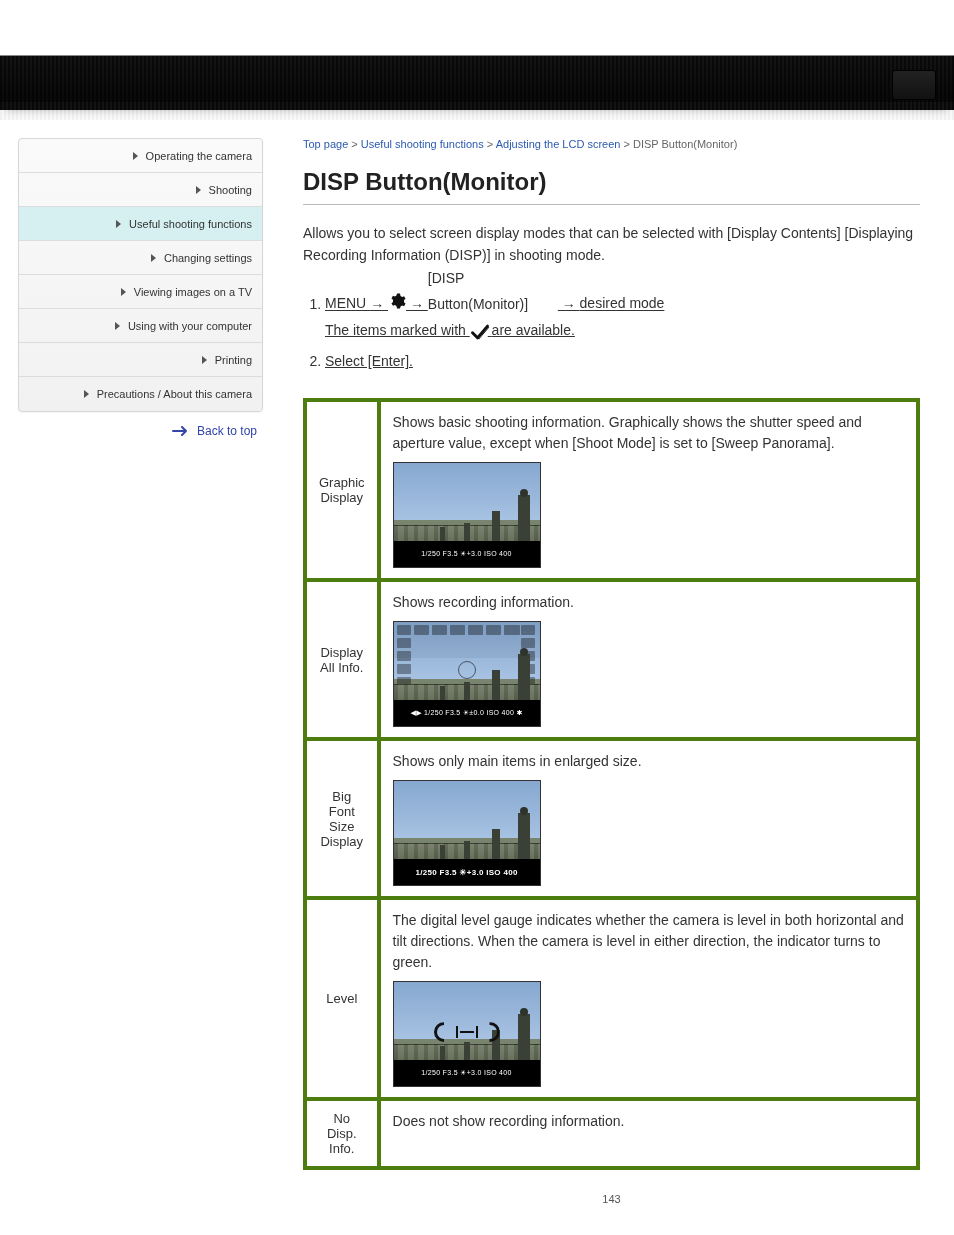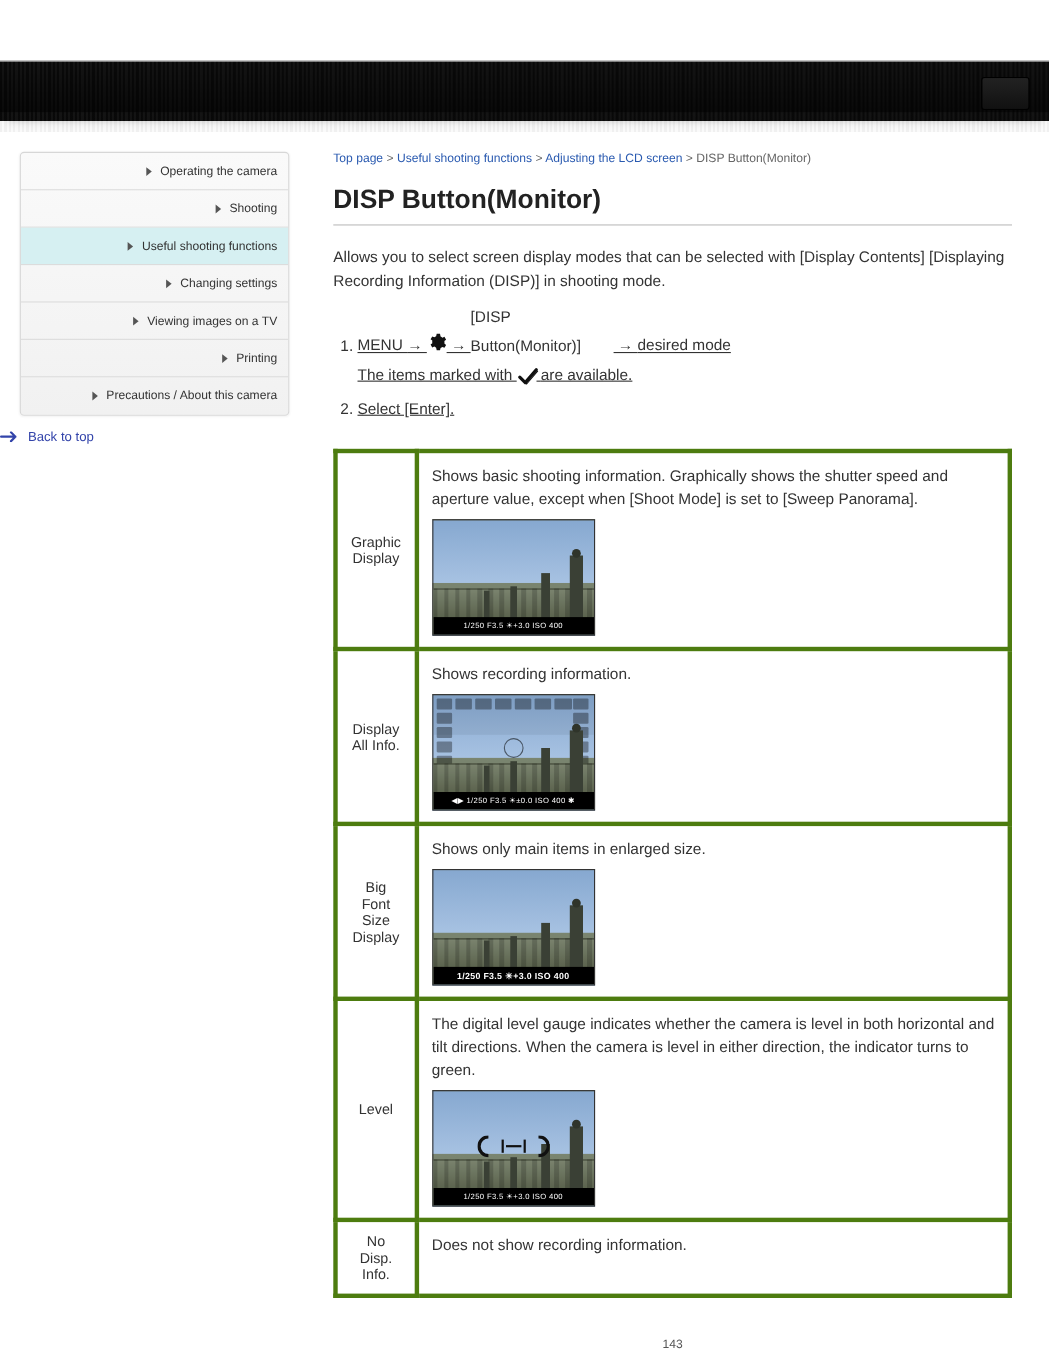--- a/index.html
+++ b/index.html
@@ -67,40 +67,40 @@
     border-top: 4px solid transparent;
     border-bottom: 4px solid transparent;
     border-left: 5px solid #555;
     margin-right: 8px;
     flex: 0 0 auto;
   }
   .sidebar-item.active {
     background: #d6f0f2;
   }
   .back-to-top {
-    text-align: left;
+    text-align: right;
     margin: 12px 6px 0 0;
     font-size: 12px;
   }
   .back-to-top a { color: #3344aa; text-decoration: none; }
   .back-to-top .arrow-icon {
     display: inline-block;
     vertical-align: middle;
     margin-right: 4px;
   }
   
   .main {
     flex: 1;
     padding: 0 34px 0 40px;
   }
   .crumbs { font-size: 11px; color: #666; margin-bottom: 18px; }
   .crumbs a { color: #2a5ab0; text-decoration: none; }
   h1.page-title { font-size: 24px; font-weight: 600; margin-bottom: 4px; color: #222; }
   hr.rule { border: none; border-top: 1px solid #bbb; margin: 8px 0 18px; }
-  .intro { font-size: 14px; line-height: 1.55; margin-bottom: 10px; }
+  .intro { font-size: 14px; line-height: 1.55; }
   .steps { list-style: decimal; padding-left: 22px; font-size: 14px; line-height: 1.8; }
   .steps li { margin-bottom: 6px; text-decoration: underline; }
   .inline-icon { display: inline-block; vertical-align: middle; }
   .check-icon { display:inline-block; position:relative; width:18px; height:18px; vertical-align:middle; }
   .itemlist-label { display:inline-block; width:130px; }
   
   table.disp {
     border-collapse: collapse;
     width: 100%;
     margin-top: 24px;
@@ -120,21 +120,21 @@
   .row-desc { margin-bottom: 8px; line-height: 1.5; }
   .thumb {
     width: 148px;
     height: 106px;
     background: linear-gradient(#86a8d0 0%, #a7c2e2 55%, #7a8570 55%, #6a7560 100%);
     border: 1px solid #333;
     position: relative;
     overflow: hidden;
   }
   .thumb .sky-band {
-    position:absolute; left:0; right:0; bottom:0; height:16px;
+    position:absolute; left:0; right:0; bottom:0; height:26px;
     background:#000;
     color:#fff;
     font-size:7px;
     letter-spacing:0.3px;
     display:flex; align-items:center; justify-content:center;
     gap:6px;
   }
   .thumb .orn {
     position:absolute;
     bottom:14px;
@@ -189,21 +189,21 @@
     clip-path: inset(0 0 0 50%);
     transform: rotate(0deg);
   }
   .thumb.level .lvl-arc.flip { transform: scaleX(-1); }
   .thumb.level .lvl-tick {
     width:2px; height:12px; background:#111;
   }
   .thumb.level .lvl-center {
     width:14px; height:2px; background:#111;
   }
-  .page-num { text-align:center; font-size:11px; color:#555; margin-top:36px; }
+  .page-num { text-align:center; font-size:11px; color:#555; margin-top:23px; }
 </style>
 </head>
 <body>
 
 <div class="page">
   <div class="top-bar-area">
     <div class="top-bar">
       <div class="top-tab"></div>
     </div>
   </div>
@@ -224,20 +224,24 @@
           <span class="caret"></span>
           <span>Useful shooting functions</span>
         </div>
         <div class="sidebar-item">
           <span class="caret"></span>
           <span>Changing settings</span>
         </div>
         <div class="sidebar-item">
           <span class="caret"></span>
           <span>Viewing images on a TV</span>
+        </div>
+        <div class="sidebar-item">
+          <span class="caret"></span>
+          <span>Using with your computer</span>
         </div>
         <div class="sidebar-item">
           <span class="caret"></span>
           <span>Printing</span>
         </div>
         <div class="sidebar-item">
           <span class="caret"></span>
           <span>Precautions / About this camera</span>
         </div>
       </nav>

